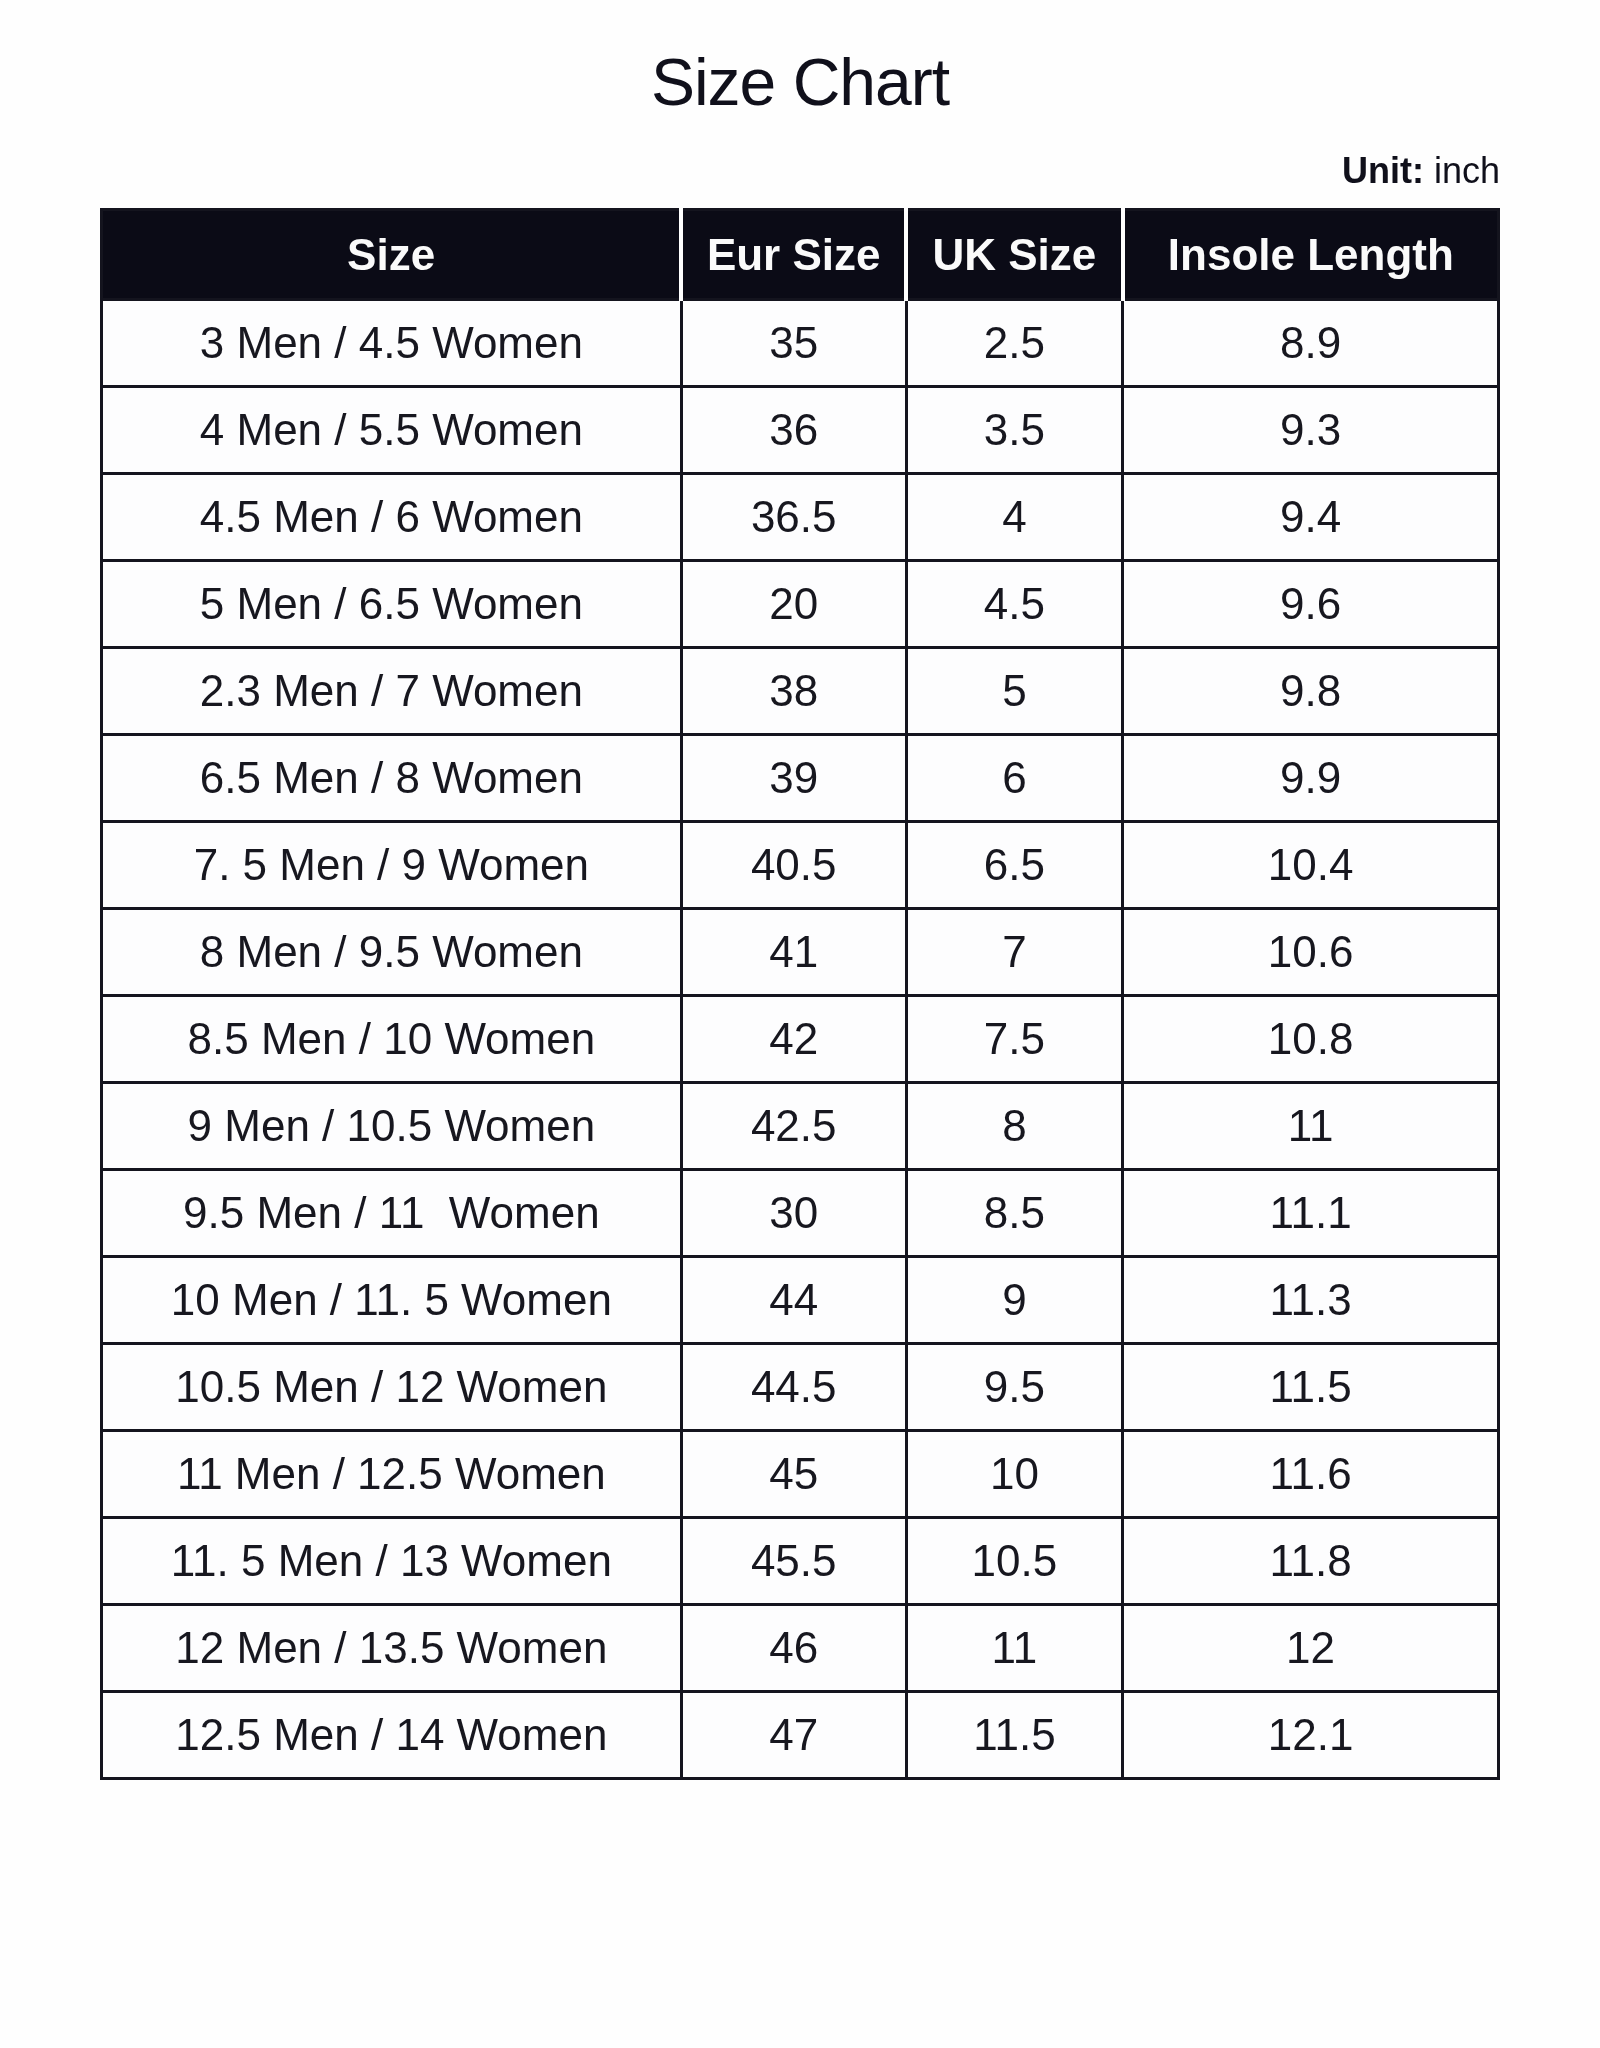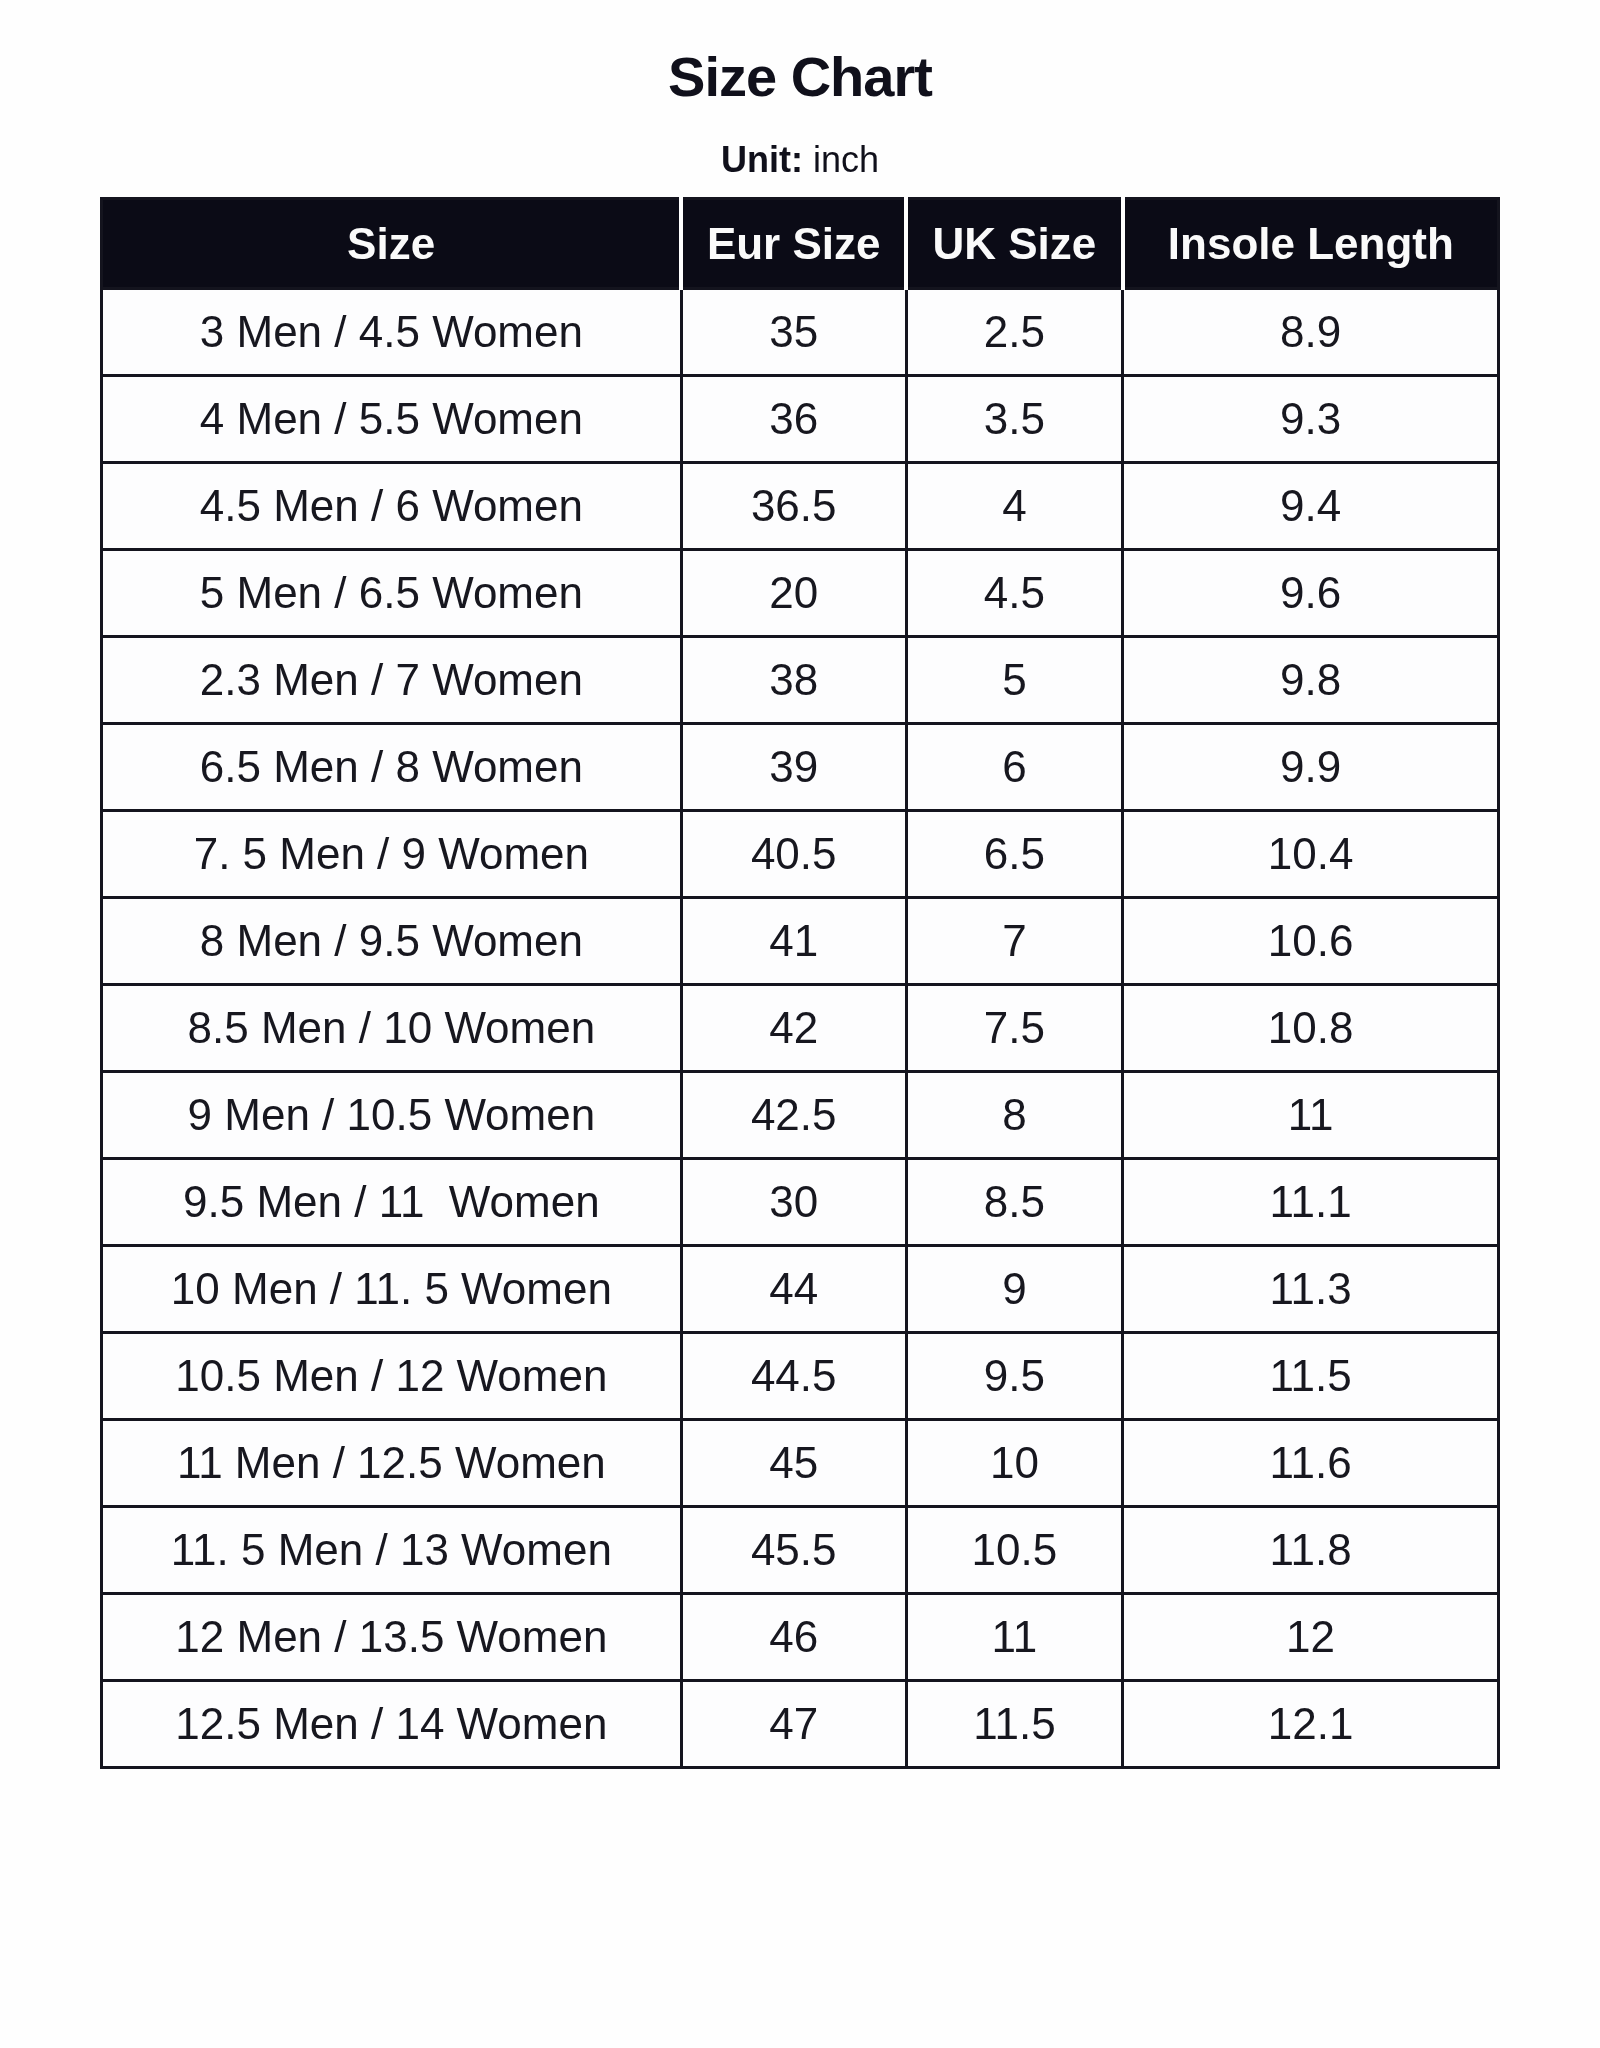--- a/index.html
+++ b/index.html
@@ -19,32 +19,32 @@
   }
   .page {
     width: 1600px;
     height: 2048px;
     background: var(--page-bg);
     overflow: hidden;
   }
   .page-title {
     margin-top: 44px;
     text-align: center;
-    font-size: 56px;
-    font-weight: 700;
+    font-size: 66px;
+    font-weight: 400;
     letter-spacing: -1px;
     color: #10101b;
   }
   .content {
     width: 1400px;
     margin: 0 auto;
   }
   .unit-line {
     margin-top: 30px;
-    text-align: center;
+    text-align: right;
     font-size: 36px;
     color: #10101b;
     white-space: pre;
   }
   .unit-label { font-weight: 700; }
   .unit-value { margin-left: 10px; font-weight: 400; }
   table.size-chart {
     margin-top: 16px;
     width: 1400px;
     border-collapse: collapse;

